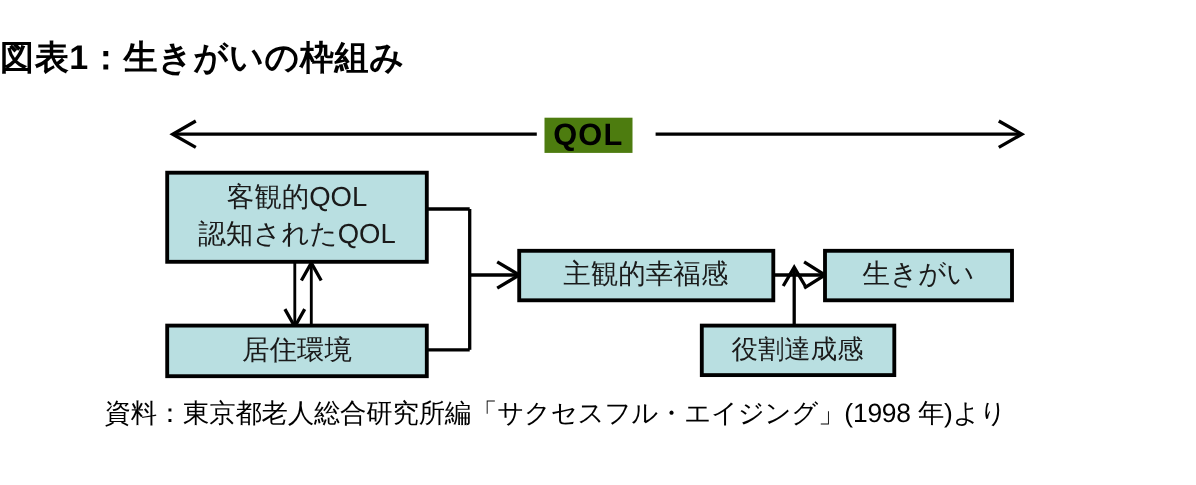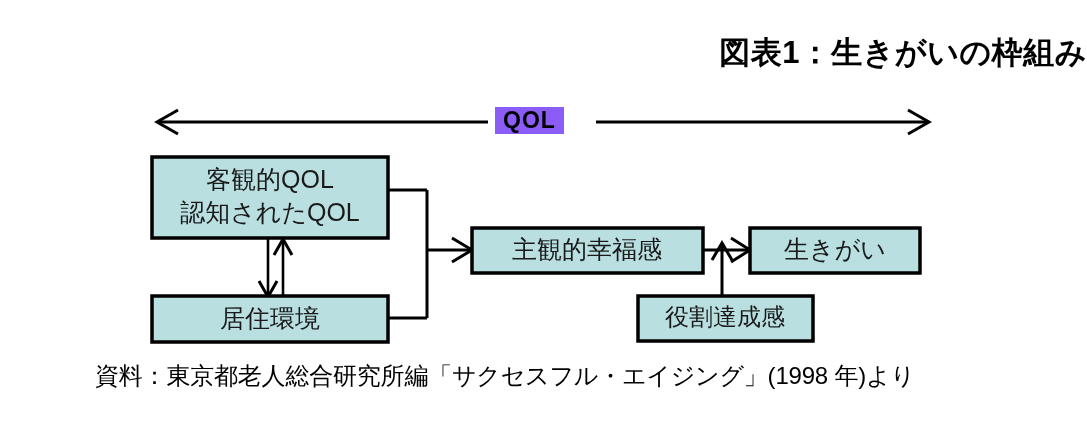--- a/index.html
+++ b/index.html
@@ -18,37 +18,37 @@
     background: #ffffff;
     overflow: hidden;
   }
 
   
   .title {
     position: absolute;
     left: 0;
     top: 36px;
     width: 1087px;
-    text-align: right;
+    text-align: left;
     font-size: 31px;
     font-weight: bold;
     letter-spacing: 0.5px;
     line-height: 1.1;
     white-space: nowrap;
   }
 
   
   .qol-label {
     position: absolute;
     left: 495px;
     top: 107px;
-    font-size: 23px;
+    font-size: 28px;
     font-weight: bold;
     letter-spacing: 1px;
-    background: #8b5cf6;
+    background: #4d7c0f;
     padding: 0 8px;
     z-index: 3;
   }
 
   
   svg.diagram {
     position: absolute;
     left: 0;
     top: 0;
     width: 1087px;

